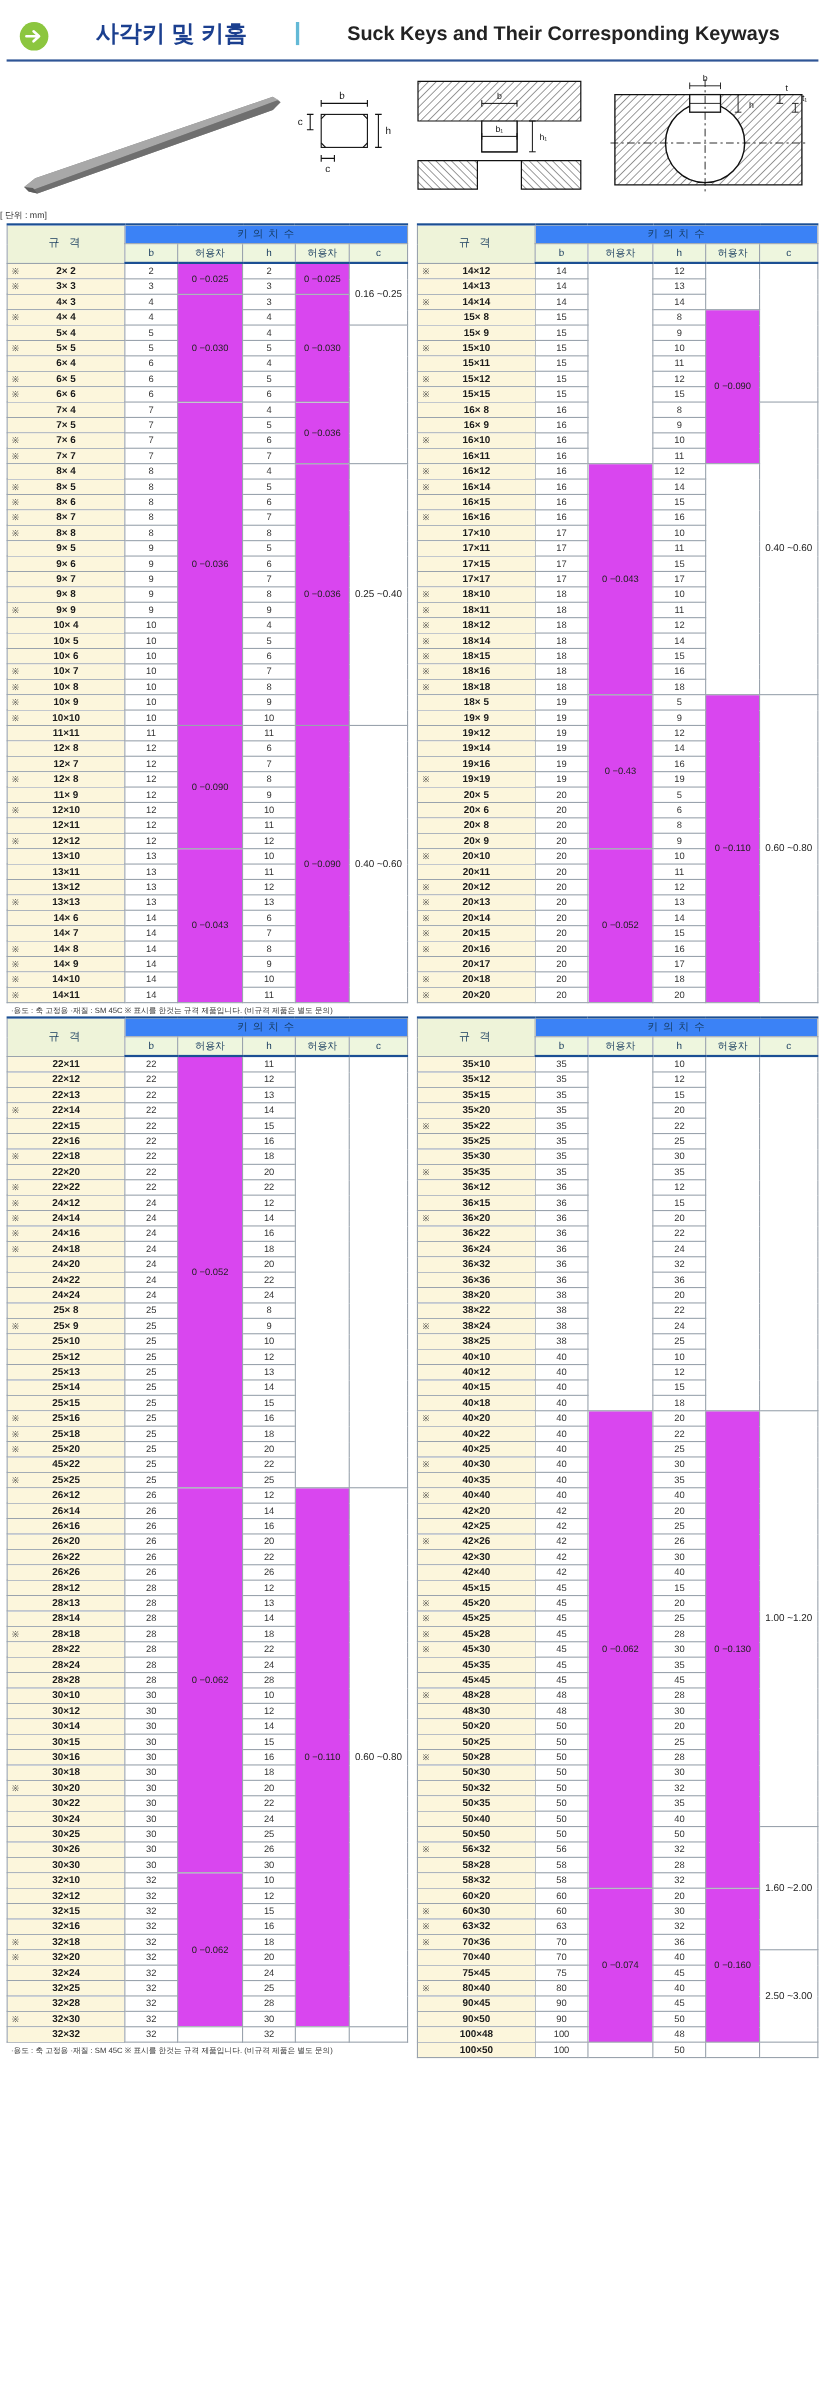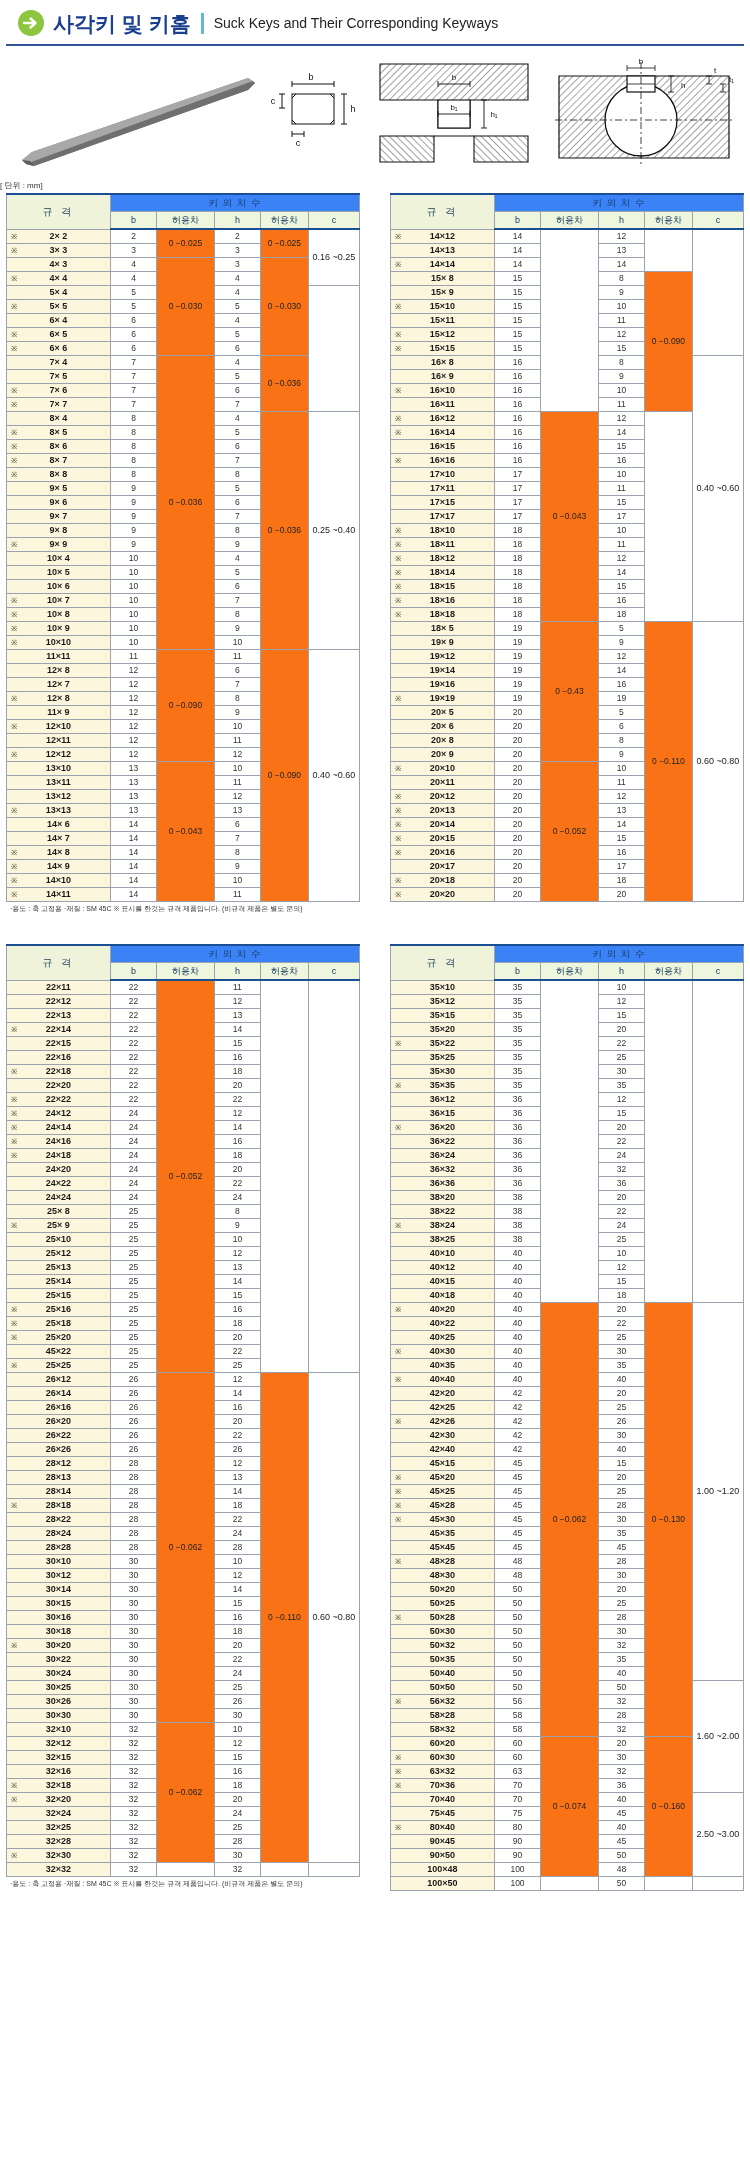--- a/index.html
+++ b/index.html
@@ -8,43 +8,44 @@
     width:750px; height:2172px;
     background:#ffffff;
     font-family:"Liberation Sans", sans-serif;
     color:#1a1a1a;
     position:relative;
     overflow:hidden;
   }
 
   
   .page-header{
-    display:flex; align-items:center;
-    padding:10px 0 8px 12px;
+    display:flex; align-items:flex-start;
+    padding:20px 0 8px 12px;
     border-bottom:2px solid #2f5596;
     margin:0 6px;
+    gap:34px;
   }
   .arrow-badge{
     width:26px;height:26px;border-radius:50%;
     background:#8cc63f;
     display:flex;align-items:center;justify-content:center;
     flex:0 0 auto;margin-right:9px;
   }
   .arrow-badge svg{display:block;}
   .title-ko{
     font-size:21px;font-weight:bold;color:#1b3f8f;
     letter-spacing:0px; line-height:1;
     white-space:nowrap;
   }
   .title-sep{
     width:3px;height:21px;background:#63b9d6;
     margin:0 10px;flex:0 0 auto;
   }
   .title-en{
-    font-size:14px;color:#222;letter-spacing:0px;white-space:nowrap;
+    font-size:18px;color:#222;letter-spacing:0px;white-space:nowrap;font-weight:bold;
   }
 
   
   .figures{
     position:relative;height:130px;margin:4px 6px 0 6px;
   }
   .fig{position:absolute;}
   .fig-photo{left:4px;top:10px;width:250px;height:115px;}
   .fig-dim{left:258px;top:18px;width:100px;height:95px;}
   .fig-sec{left:368px;top:8px;width:160px;height:110px;}
@@ -55,21 +56,20 @@
     text-align:left;font-size:8px;color:#333;
     margin:0 10px 2px 0;letter-spacing:0px;
   }
 
   
   .tables{
     display:grid;
     grid-template-columns:1fr 1fr;
     column-gap:8px;
     margin:0 6px;
-    gap:30px;
   }
   .tblblock{ }
   table.spec{
     width:100%;
     border-collapse:collapse;
     table-layout:fixed;
     font-size:8.5px;
   }
   table.spec col.c-spec{width:31.5%;}
   table.spec col.c-b{width:14%;}
@@ -120,21 +120,21 @@
     position:relative;
   }
   td.cell-spec .mk{
     position:absolute;left:4px;top:0;
     font-weight:normal;font-size:7.5px;color:#333;
   }
   td.cell-num{
     background:#ffffff;color:#333;font-size:8.5px;
   }
   td.cell-tol{
-    background:#f97316;color:#222;font-size:8.5px;
+    background:#d946ef;color:#222;font-size:8.5px;
     line-height:1.25;
     white-space:pre-line;
   }
   td.cell-c{
     background:#ffffff;color:#222;font-size:9px;
     line-height:1.25;
     white-space:pre-line;
   }
   td.blank-tol{background:#ffffff;}
 

